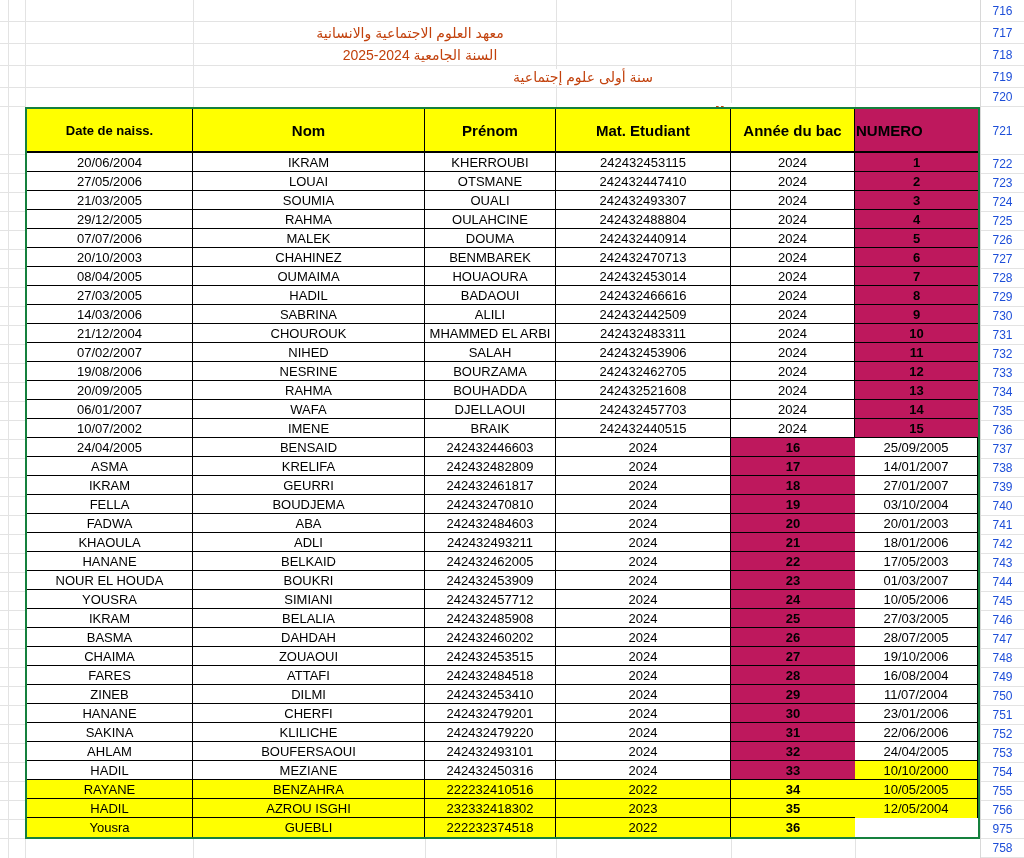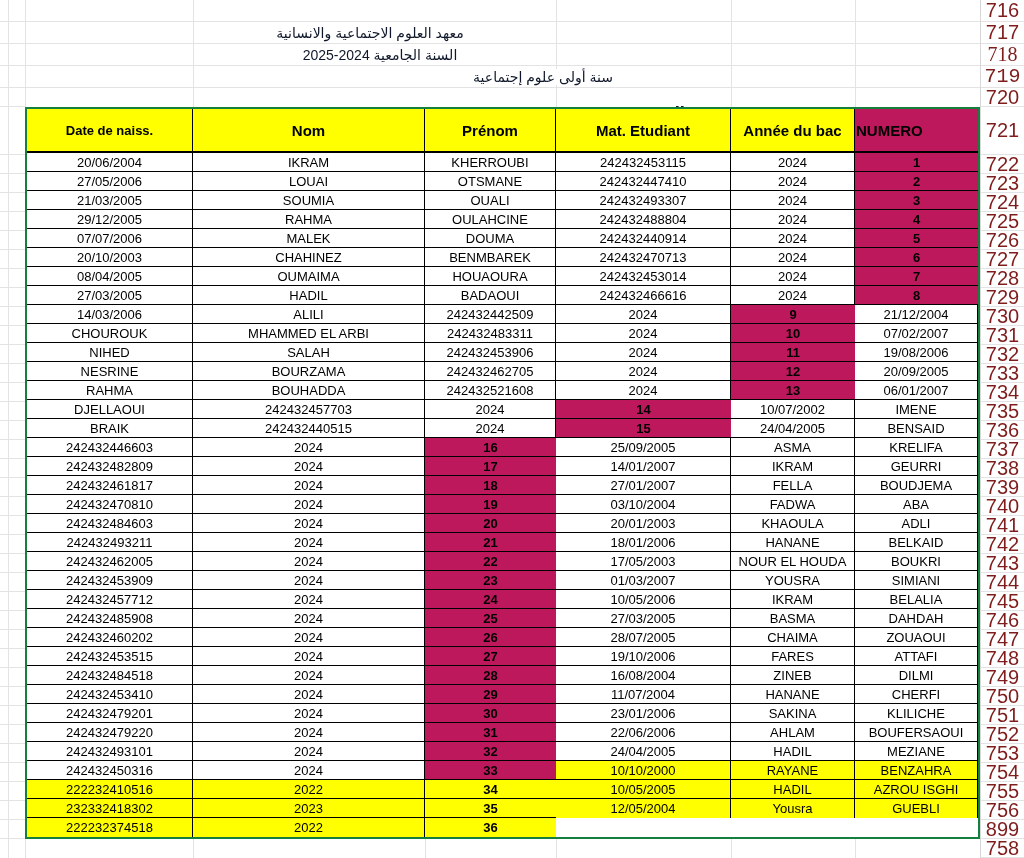--- a/index.html
+++ b/index.html
@@ -12,21 +12,21 @@
 
   
   .vline{position:absolute;width:1px;background:#e3e3e3;}
   .hline{position:absolute;height:1px;background:#e3e3e3;}
   .strip-rows{
     position:absolute;left:0;top:155px;width:25px;height:684px;
     background-image:repeating-linear-gradient(to bottom,transparent 0 18px,#e3e3e3 18px 19px);
   }
 
   
-  .topcell{position:absolute;text-align:center;white-space:nowrap;color:#0f172a;}
+  .topcell{position:absolute;text-align:center;white-space:nowrap;color:#c2410c;padding-left:40px;}
   .topcell > span{background:#fff;padding:0 3px;}
   .t717{top:22px;height:22px;line-height:22px;left:193px;width:354px;font-size:14px;}
   .t718{top:44px;height:22px;line-height:22px;left:193px;width:374px;font-size:14px;}
   .t719{top:66px;height:22px;line-height:22px;left:403px;width:280px;font-size:14px;}
   .t720{top:102px;height:19px;line-height:19px;left:556px;width:232px;font-size:15px;font-weight:bold;}
 
   
   .tablegrid{
     position:absolute;left:25px;top:107px;width:955px;height:732px;
     box-sizing:border-box;border:2px solid #15803d;background:#fff;
@@ -48,21 +48,21 @@
   .h.h6{justify-content:flex-start;padding-left:1px;}
 
   
   .rail{
     position:absolute;left:980px;top:0;width:44px;height:858px;
     box-sizing:border-box;border-left:1px solid #d8d8d8;background:#fff;
   }
   .railcell{
     box-sizing:border-box;border-bottom:1px solid #e3e3e3;
     display:flex;align-items:center;justify-content:center;
-    color:#7f1d1d;font-size:20px;
+    color:#1d4ed8;font-size:12px;
   }
 </style>
 </head>
 <body>
 
 <div class="screen">
 
   <div class="vline" style="left:8px;top:0;height:858px;"></div>
   <div class="hline" style="left:0;top:21px;width:980px;"></div>
   <div class="hline" style="left:0;top:43px;width:980px;"></div>
@@ -146,20 +146,21 @@
       <div class="c col4">242432453014</div>
       <div class="c col5">2024</div>
       <div class="c col6">7</div>
       <div class="c col1">27/03/2005</div>
       <div class="c col2">HADIL</div>
       <div class="c col3">BADAOUI</div>
       <div class="c col4">242432466616</div>
       <div class="c col5">2024</div>
       <div class="c col6">8</div>
       <div class="c col1">14/03/2006</div>
+      <div class="c col2">SABRINA</div>
       <div class="c col3">ALILI</div>
       <div class="c col4">242432442509</div>
       <div class="c col5">2024</div>
       <div class="c col6">9</div>
       <div class="c col1">21/12/2004</div>
       <div class="c col2">CHOUROUK</div>
       <div class="c col3">MHAMMED EL ARBI</div>
       <div class="c col4">242432483311</div>
       <div class="c col5">2024</div>
       <div class="c col6">10</div>
@@ -175,20 +176,21 @@
       <div class="c col4">242432462705</div>
       <div class="c col5">2024</div>
       <div class="c col6">12</div>
       <div class="c col1">20/09/2005</div>
       <div class="c col2">RAHMA</div>
       <div class="c col3">BOUHADDA</div>
       <div class="c col4">242432521608</div>
       <div class="c col5">2024</div>
       <div class="c col6">13</div>
       <div class="c col1">06/01/2007</div>
+      <div class="c col2">WAFA</div>
       <div class="c col3">DJELLAOUI</div>
       <div class="c col4">242432457703</div>
       <div class="c col5">2024</div>
       <div class="c col6">14</div>
       <div class="c col1">10/07/2002</div>
       <div class="c col2">IMENE</div>
       <div class="c col3">BRAIK</div>
       <div class="c col4">242432440515</div>
       <div class="c col5">2024</div>
       <div class="c col6">15</div>
@@ -315,22 +317,22 @@
       <div class="c col2 hl lastrow">Yousra</div>
       <div class="c col3 hl lastrow">GUEBLI</div>
       <div class="c col4 hl lastrow">222232374518</div>
       <div class="c col5 hl lastrow">2022</div>
       <div class="c col6 hl lastrow">36</div>
     </div>
 
   <div class="rail" id="rail">
       <div class="railcell" style="height: 22px;">716</div>
       <div class="railcell" style="height: 22px;">717</div>
-      <div class="railcell" style="height: 22px; font-family: Liberation Serif, serif;">718</div>
-      <div class="railcell" style="height: 22px; font-family: Liberation Mono, monospace;">719</div>
+      <div class="railcell" style="height: 22px;">718</div>
+      <div class="railcell" style="height: 22px;">719</div>
       <div class="railcell" style="height: 19px;">720</div>
       <div class="railcell" style="height: 48px;">721</div>
       <div class="railcell" style="height: 19px;">722</div>
       <div class="railcell" style="height: 19px;">723</div>
       <div class="railcell" style="height: 19px;">724</div>
       <div class="railcell" style="height: 19px;">725</div>
       <div class="railcell" style="height: 19px;">726</div>
       <div class="railcell" style="height: 19px;">727</div>
       <div class="railcell" style="height: 19px;">728</div>
       <div class="railcell" style="height: 19px;">729</div>
@@ -354,17 +356,17 @@
       <div class="railcell" style="height: 19px;">747</div>
       <div class="railcell" style="height: 19px;">748</div>
       <div class="railcell" style="height: 19px;">749</div>
       <div class="railcell" style="height: 19px;">750</div>
       <div class="railcell" style="height: 19px;">751</div>
       <div class="railcell" style="height: 19px;">752</div>
       <div class="railcell" style="height: 19px;">753</div>
       <div class="railcell" style="height: 19px;">754</div>
       <div class="railcell" style="height: 19px;">755</div>
       <div class="railcell" style="height: 19px;">756</div>
-      <div class="railcell" style="height: 19px;">899</div>
+      <div class="railcell" style="height: 19px;">975</div>
       <div class="railcell" style="height: 19px;">758</div>
     </div>
 
 </div>
 
 </body></html>

